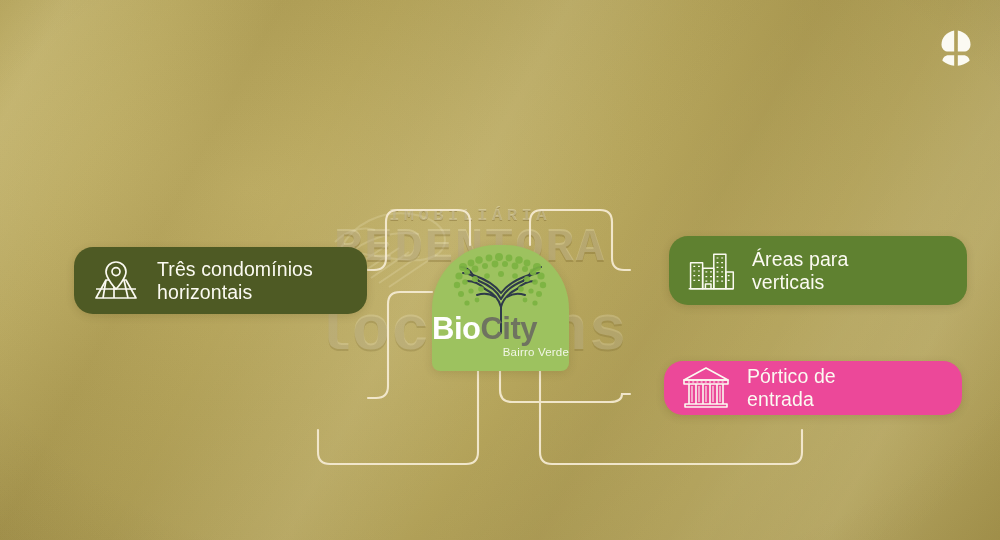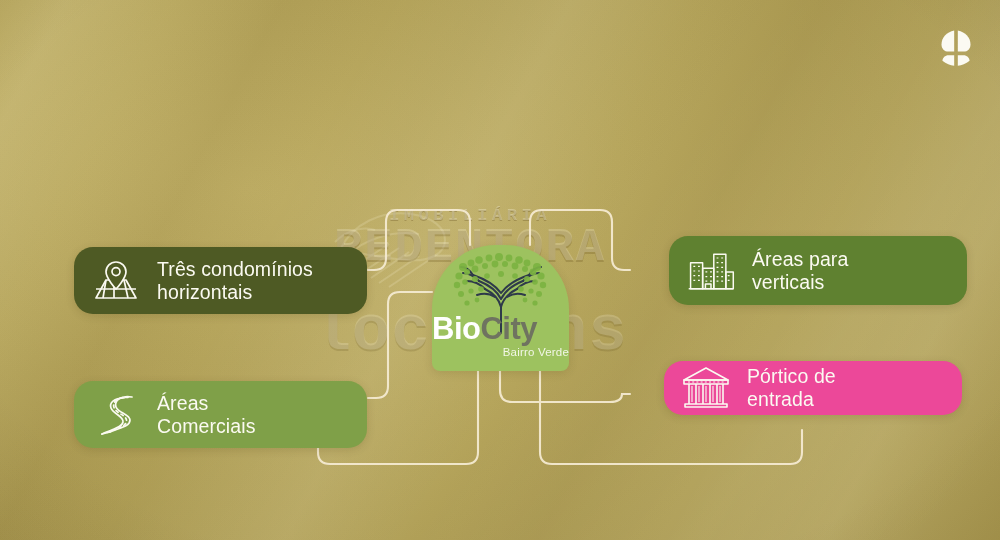--- a/index.html
+++ b/index.html
@@ -314,34 +314,20 @@
         <path d="M16 22 L13 40 M24 22 L24 40 M34 22 L38 40"></path>
         <path d="M6 31 L46 31"></path>
         <path d="M26 4 C20.5 4 16 8.4 16 13.8 C16 20.5 26 31 26 31 C26 31 36 20.5 36 13.8 C36 8.4 31.5 4 26 4 Z" fill="#4e5a24"></path>
         <circle cx="26" cy="13.6" r="4"></circle>
       </svg>
     </span>
     <span class="txt">Três condomínios
 horizontais</span>
   </div>
 
-  <div class="card" id="card-comerciais">
-    <span class="ico">
-      <svg viewBox="0 0 52 46" width="52" height="46" fill="none" stroke="#fbfaf1" stroke-width="1.7" stroke-linecap="round">
-        <path d="M42 5 C30 3 24 9 26 15 C28 21 40 22 40 28 C40 35 28 36 20 40"></path>
-        <path d="M34 6 C24 6 19 11 21 16 C23 22 34 24 33 30 C32 36 20 38 12 42"></path>
-        <path d="M12 42 L20 40"></path>
-        <g stroke-dasharray="2.6 3.4">
-          <path d="M38 5.5 C28 4.5 22 10 24 15.5 C26 21.5 37 23 36.5 29 C36 35.5 24 37 16 41"></path>
-        </g>
-      </svg>
-    </span>
-    <span class="txt">Áreas
-Comerciais</span>
-  </div>
 
   <div class="card" id="card-verticais">
     <span class="ico">
       <svg viewBox="0 0 56 46" width="56" height="46" fill="none" stroke="#fbfaf1" stroke-width="1.6" stroke-linejoin="round">
         <path d="M4 42 L52 42"></path>
         <rect x="6" y="14" width="13" height="28"></rect>
         <rect x="19" y="20" width="12" height="22"></rect>
         <rect x="31" y="5" width="13" height="37"></rect>
         <rect x="44" y="24" width="8" height="18"></rect>
         <g stroke-width="1.3">

